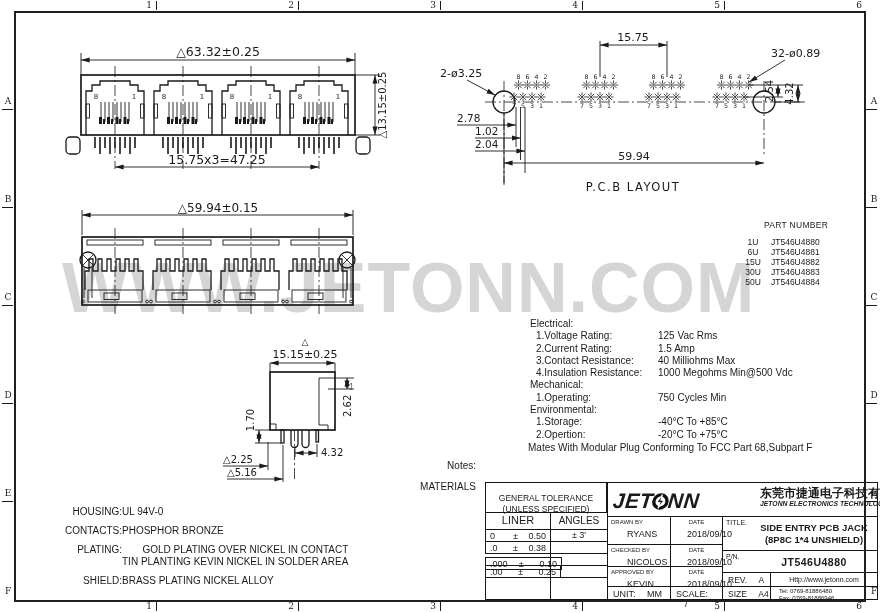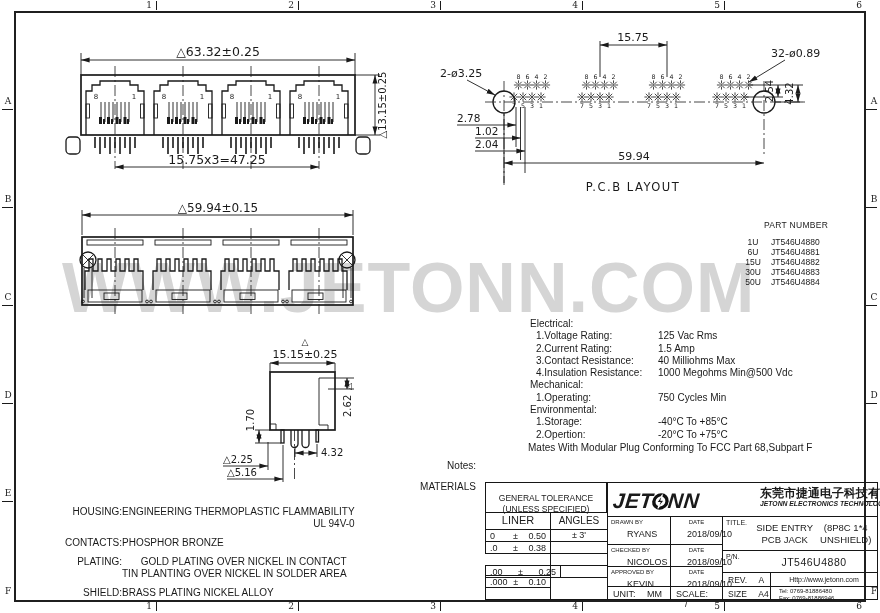--- a/index.html
+++ b/index.html
@@ -55,21 +55,21 @@
   .datecell{font-size:9px;text-align:center;padding-top:2px;}
   .logo{position:absolute;left:5px;top:6px;display:flex;align-items:center;
         font-weight:bold;font-style:italic;font-size:21px;letter-spacing:0.5px;transform:skewX(-6deg);}
   .company{position:absolute;left:152px;top:3px;width:118px;}
   .company-cn{font-size:12px;font-weight:bold;line-height:14px;white-space:nowrap;}
   .company-en{font-size:6.8px;font-weight:bold;font-style:italic;white-space:nowrap;}
   .unitcell{font-size:9px;padding:2px 0 0 5px;}
   .unitcell .val{margin-left:9px;}
   .bigcell .lbl{position:absolute;left:3px;top:2px;font-size:7px;}
   .bigcell .ctr{position:absolute;left:30px;right:2px;top:0;bottom:0;display:flex;
-                flex-direction:row;align-items:center;justify-content:center;}
+                flex-direction:column;align-items:center;justify-content:center;font-weight:bold;}
   .titletxt{font-size:9.5px;line-height:11.5px;text-align:center;}
   .pnval{font-size:10.5px;letter-spacing:0.5px;}
   .revcell{font-size:8.5px;padding:2px 0 0 5px;}
   .revcell .val{margin-left:9px;}
   .webcell{font-size:7px;text-align:center;padding-top:3px;}
   .telfax{font-size:6px;line-height:6.5px;padding:1px 0 0 8px;}
 </style>
 </head>
 <body>
 
@@ -411,33 +411,32 @@
     </div>
     <div class="mates">Mates With Modular Plug Conforming To FCC Part 68,Subpart F</div>
   </div>
 
   <div class="notes">
     <div class="notes-h">Notes:</div>
     <div class="materials-h">MATERIALS</div>
     <div class="note-item">
       <span class="note-l">HOUSING:</span>
       <span>
-        <span style="display:block">ENGINEERING THERMOPLASTIC FLAMMABILITY</span>
         <span style="display:block">UL 94V-0</span>
       </span>
     </div>
     <div class="note-item">
       <span class="note-l">CONTACTS:</span>
       <span>PHOSPHOR BRONZE</span>
     </div>
     <div class="note-item">
       <span class="note-l">PLATING:</span>
       <span>
         <span style="display:block">GOLD PLATING OVER NICKEL IN CONTACT</span>
-        <span style="display:block">TIN PLANTING OVER NICKEL IN SOLDER AREA</span>
+        <span style="display:block">TIN PLANTING KEVIN NICKEL IN SOLDER AREA</span>
       </span>
     </div>
     <div class="note-item">
       <span class="note-l">SHIELD:</span>
       <span>BRASS PLATING NICKEL ALLOY</span>
     </div>
   </div>
 
   <div class="tb">
     <div class="cell tolhead" style="left:0;top:0;width:122px;height:31px">
@@ -458,21 +457,21 @@
       <span class="r2">±</span>
       <span class="r3">0.38</span>
     </div>
     <div class="cell" style="left:65px;top:59px;width:58px;height:13px"></div>
     <div class="cell tolrow" style="left:0;top:83px;width:76px;height:13px">
       <span class="r1">.00</span>
       <span class="r2">±</span>
       <span class="r3">0.25</span>
     </div>
     <div class="cell" style="left:65px;top:71px;width:58px;height:13px"></div>
-    <div class="cell tolrow" style="left:0;top:93px;width:66px;height:13px">
+    <div class="cell tolrow" style="left:0;top:75px;width:77px;height:13px">
       <span class="r1">.000</span>
       <span class="r2">±</span>
       <span class="r3">0.10</span>
     </div>
     <div class="cell" style="left:65px;top:83px;width:58px;height:13px"></div>
     <div class="cell" style="left:0;top:95px;width:66px;height:23px"></div>
     <div class="cell" style="left:65px;top:95px;width:58px;height:23px"></div>
 
     <div class="cell" style="left:122px;top:0;width:271px;height:35px">
       <div class="logo">

